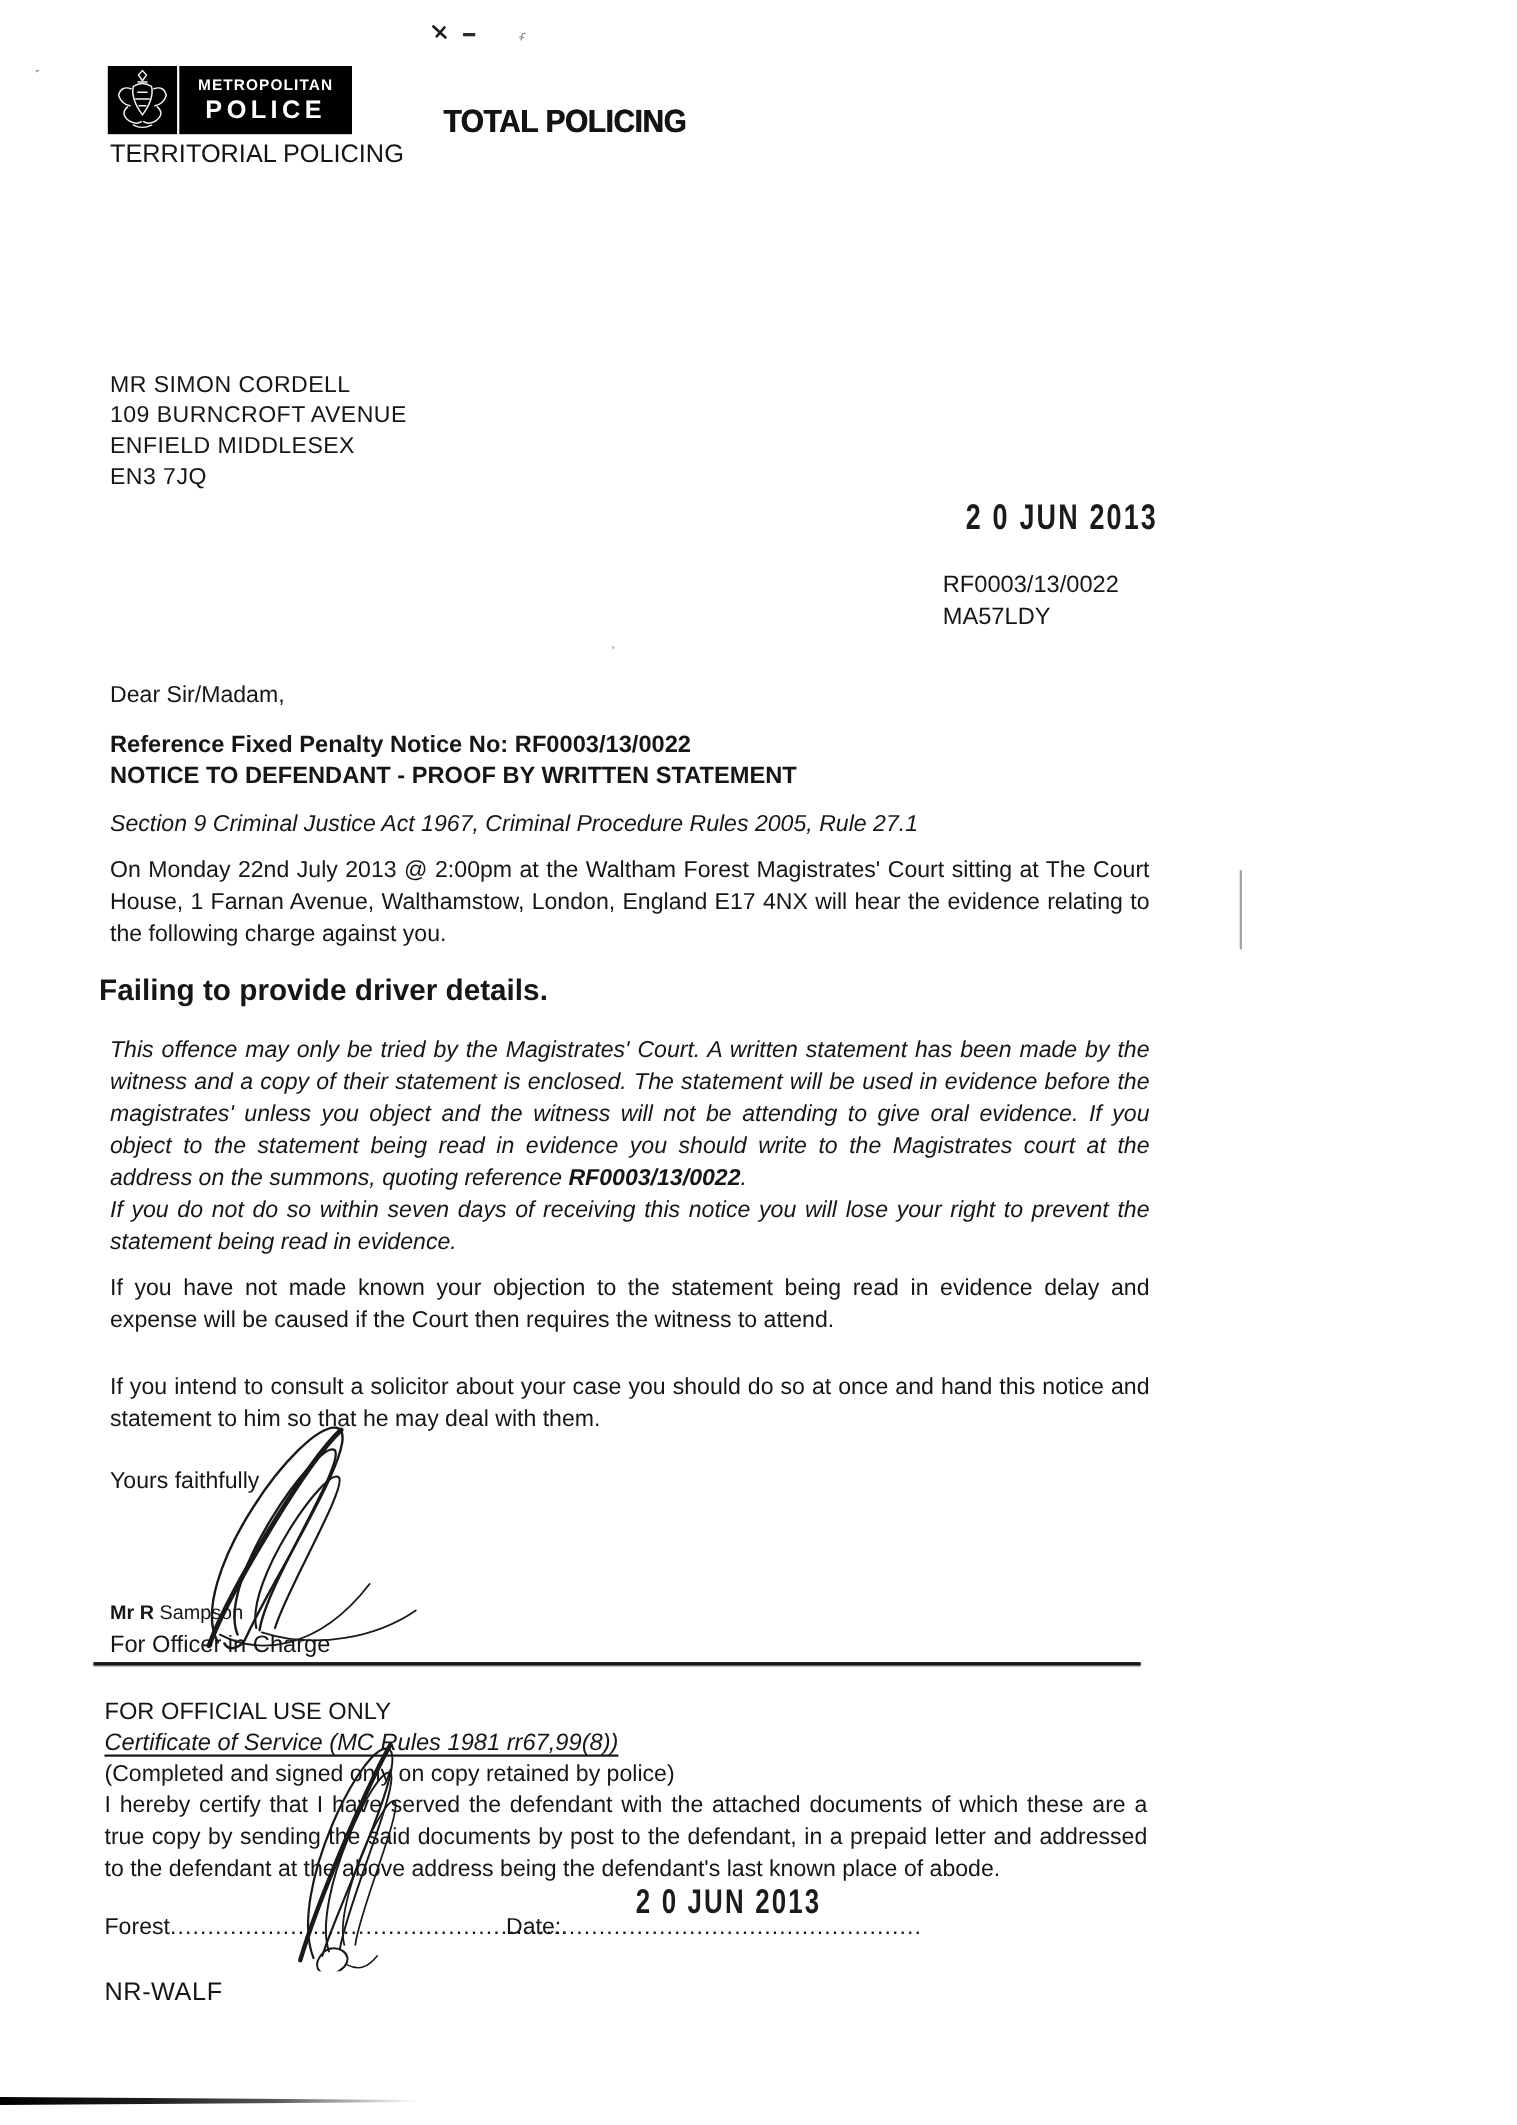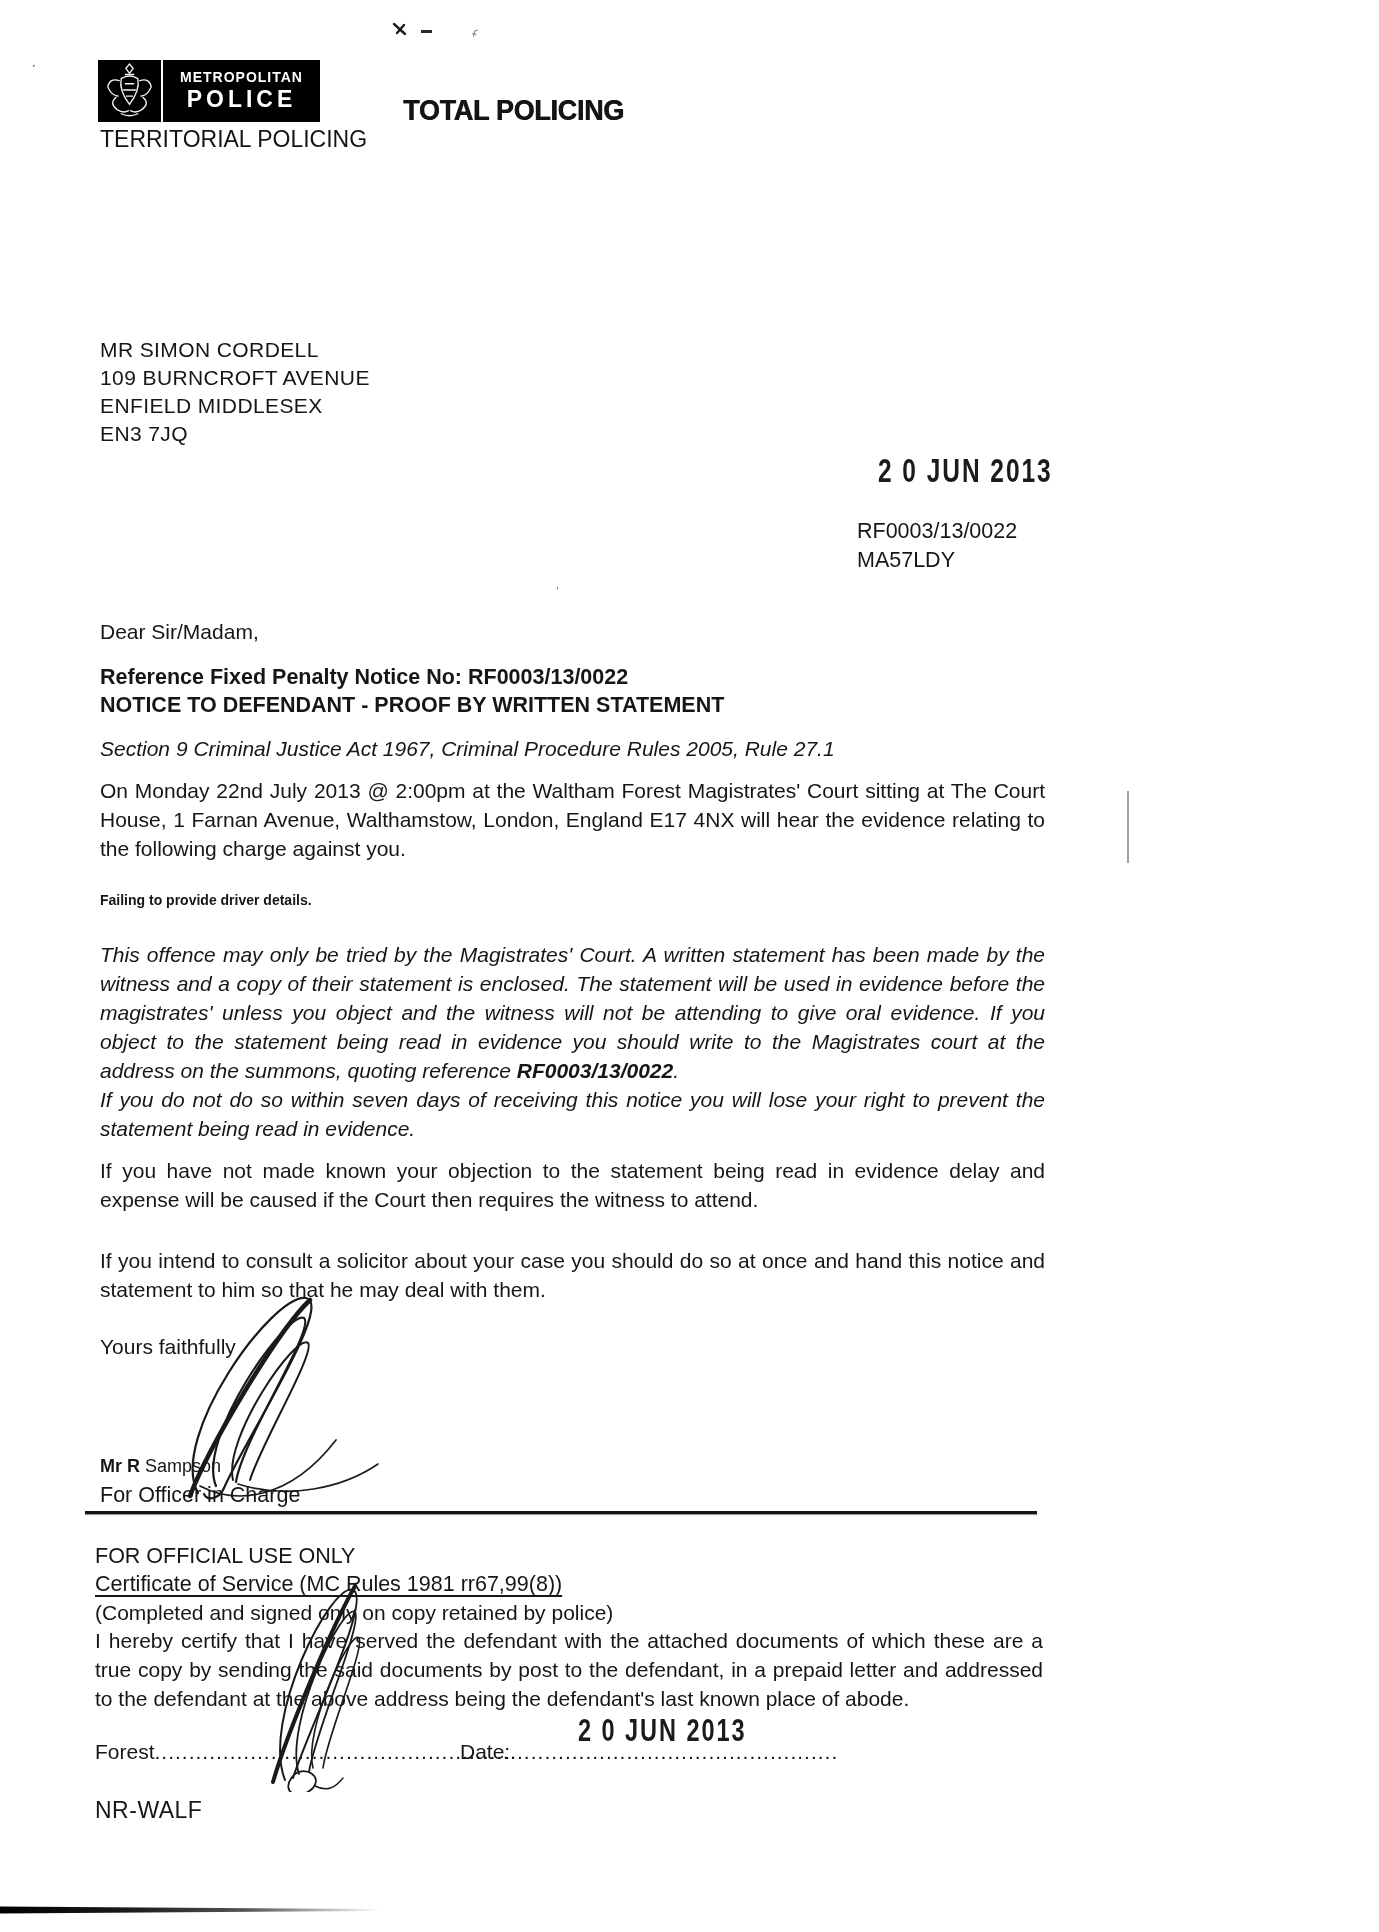--- a/index.html
+++ b/index.html
@@ -89,21 +89,21 @@
 
   <div class="t" style="left:100px;top:617px;">Dear Sir/Madam,</div>
 
   <div class="t bold" style="left:100px;top:663px;font-size:21.5px;">Reference Fixed Penalty Notice No: RF0003/13/0022</div>
   <div class="t bold" style="left:100px;top:691px;font-size:21.5px;">NOTICE TO DEFENDANT - PROOF BY WRITTEN STATEMENT</div>
 
   <div class="t" style="left:100px;top:734px;font-style:italic;">Section 9 Criminal Justice Act 1967, Criminal Procedure Rules 2005, Rule 27.1</div>
 
   <div class="t para" style="left:100px;top:776px;">On Monday 22nd July 2013 @ 2:00pm at the Waltham Forest Magistrates' Court sitting at The Court House, 1 Farnan Avenue, Walthamstow, London, England E17 4NX will hear the evidence relating to the following charge against you.</div>
 
-  <div class="t bold" style="left:100px;top:886px;font-size:14px;">Failing to provide driver details.</div>
+  <div class="t bold" style="left:90px;top:886px;font-size:27px;">Failing to provide driver details.</div>
 
   <div class="t para" style="left:100px;top:940px;font-style:italic;">
     <div><span>This offence may only be tried by the Magistrates' Court. A written statement has been made by the witness and a copy of their statement is enclosed. The statement will be used in evidence before the magistrates' unless you object and the witness will not be attending to give oral evidence. If you object to the statement being read in evidence you should write to the Magistrates court at the address on the summons, quoting reference </span><span class="bold">RF0003/13/0022</span><span>.</span></div>
     <div>If you do not do so within seven days of receiving this notice you will lose your right to prevent the statement being read in evidence.</div>
   </div>
 
   <div class="t para" style="left:100px;top:1156px;">If you have not made known your objection to the statement being read in evidence delay and expense will be caused if the Court then requires the witness to attend.</div>
 
   <div class="t para" style="left:100px;top:1246px;">If you intend to consult a solicitor about your case you should do so at once and hand this notice and statement to him so that he may deal with them.</div>
 
@@ -121,21 +121,21 @@
   </svg>
 
   <div class="t" style="left:100px;top:1452px;font-size:18px;">
     <span class="bold">Mr R</span><span> Sampson</span>
   </div>
   <div class="t" style="left:100px;top:1481px;font-size:21.5px;">For Officer in Charge</div>
 
   <div class="rule"></div>
 
   <div class="t" style="left:95px;top:1542px;font-size:21.5px;">FOR OFFICIAL USE ONLY</div>
-  <div class="t underline" style="left:95px;top:1570px;font-size:21.5px;">Certificate of Service (MC Rules 1981 rr67,99(8))</div>
+  <div class="t underline" style="left:95px;top:1570px;font-size:21.5px;font-style:italic;">Certificate of Service (MC Rules 1981 rr67,99(8))</div>
   <div class="t" style="left:95px;top:1598px;">(Completed and signed only on copy retained by police)</div>
   <div class="t para" style="left:95px;top:1626px;width:948px;">I hereby certify that I have served the defendant with the attached documents of which these are a true copy by sending the said documents by post to the defendant, in a prepaid letter and addressed to the defendant at the above address being the defendant's last known place of abode.</div>
 
   <div class="t" style="left:95px;top:1737px;">
     <span>Forest</span><span class="dots">.....................................................</span>
   </div>
   <div class="t" style="left:460px;top:1737px;">
     <span>Date:</span><span class="dots">................................................</span>
   </div>
   <div class="stamp stamp2">2 0 JUN 2013</div>

